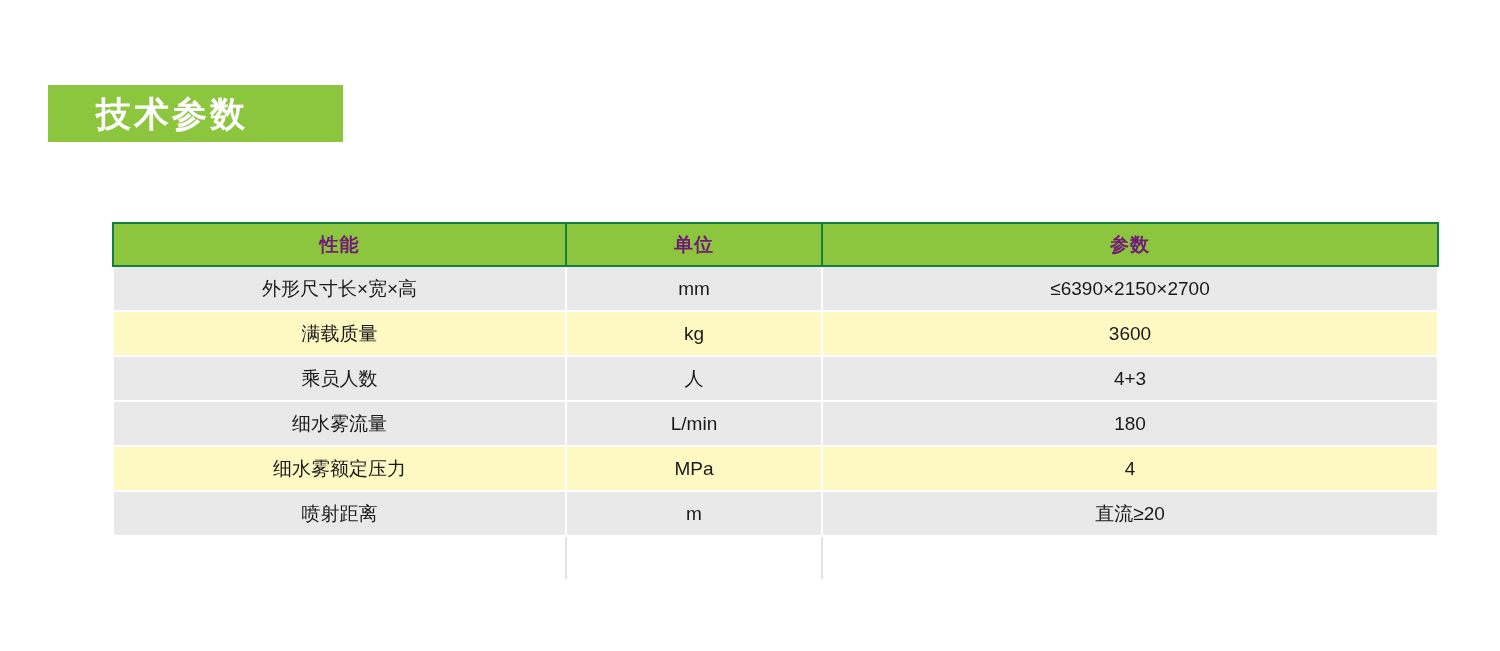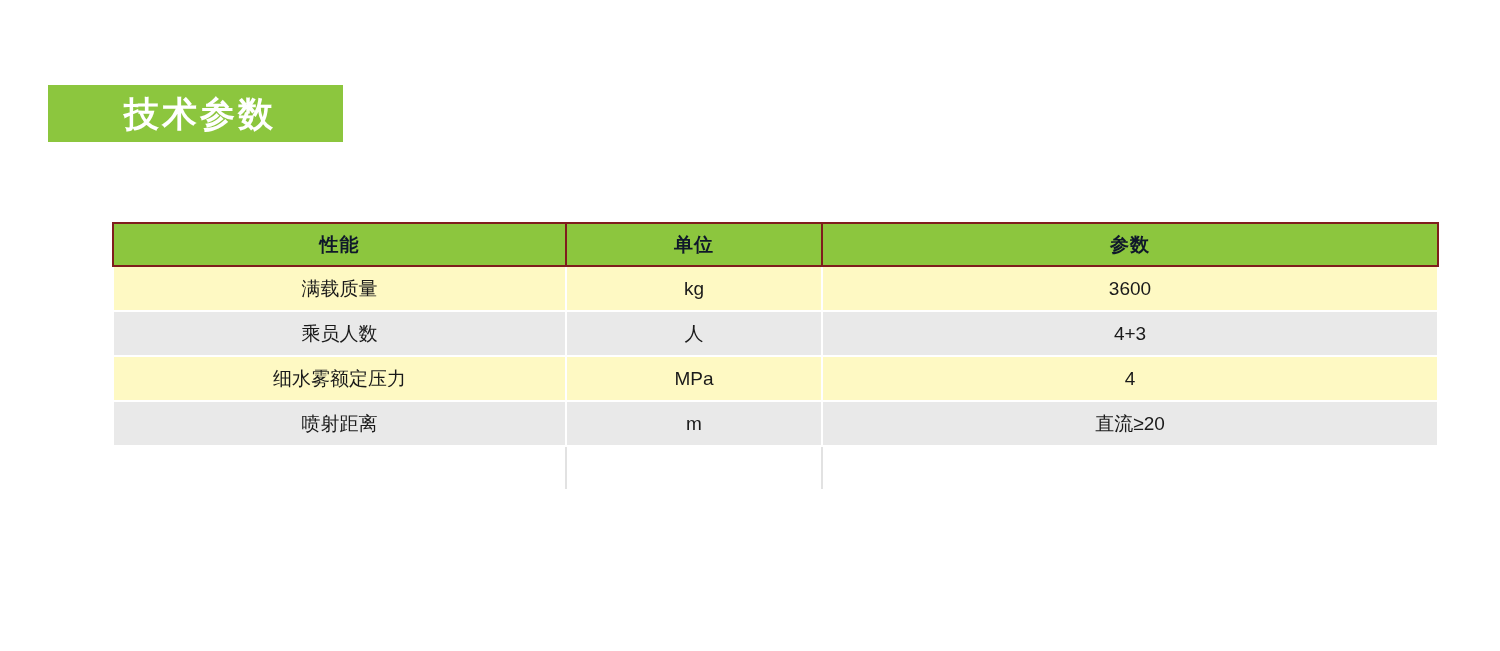--- a/index.html
+++ b/index.html
@@ -30,21 +30,21 @@
     height: 57px;
     background: #8cc63e;
     display: flex;
     align-items: center;
   }
   .title-banner .title-text {
     color: #ffffff;
     font-size: 35px;
     font-weight: bold;
     letter-spacing: 3px;
-    padding-left: 76px;
+    padding-left: 48px;
     line-height: 1;
   }
 
   
   .spec-table-wrap {
     position: absolute;
     left: 112px;
     top: 222px;
     width: 1325px;
   }
@@ -52,27 +52,27 @@
     border-collapse: collapse;
     table-layout: fixed;
     width: 1325px;
   }
   table.spec-table col.c1 { width: 453px; }
   table.spec-table col.c2 { width: 256px; }
   table.spec-table col.c3 { width: 616px; }
 
   table.spec-table th {
     background: #8cc63e;
-    color: #0f172a;
+    color: #701a75;
     font-size: 19px;
     font-weight: bold;
     height: 39px;
     text-align: center;
     vertical-align: middle;
-    border: 2px solid #7f1d1d;
+    border: 2px solid #15803d;
     letter-spacing: 1px;
   }
   table.spec-table td {
     font-size: 19px;
     color: #1a1a1a;
     height: 41px;
     text-align: center;
     vertical-align: middle;
     border: 2px solid #ffffff;
     font-weight: normal;
@@ -99,29 +99,39 @@
           <col class="c3">
       </colgroup>
       <thead>
         <tr>
           <th>性能</th>
           <th>单位</th>
           <th>参数</th>
         </tr>
       </thead>
       <tbody>
+        <tr class="row-light">
+          <td>外形尺寸长×宽×高</td>
+          <td>mm</td>
+          <td>≤6390×2150×2700</td>
+        </tr>
         <tr class="row-dark">
           <td>满载质量</td>
           <td>kg</td>
           <td>3600</td>
         </tr>
         <tr class="row-light">
           <td>乘员人数</td>
           <td>人</td>
           <td>4+3</td>
+        </tr>
+        <tr class="row-light">
+          <td>细水雾流量</td>
+          <td>L/min</td>
+          <td>180</td>
         </tr>
         <tr class="row-dark">
           <td>细水雾额定压力</td>
           <td>MPa</td>
           <td>4</td>
         </tr>
         <tr class="row-light">
           <td>喷射距离</td>
           <td>m</td>
           <td>直流≥20</td>

